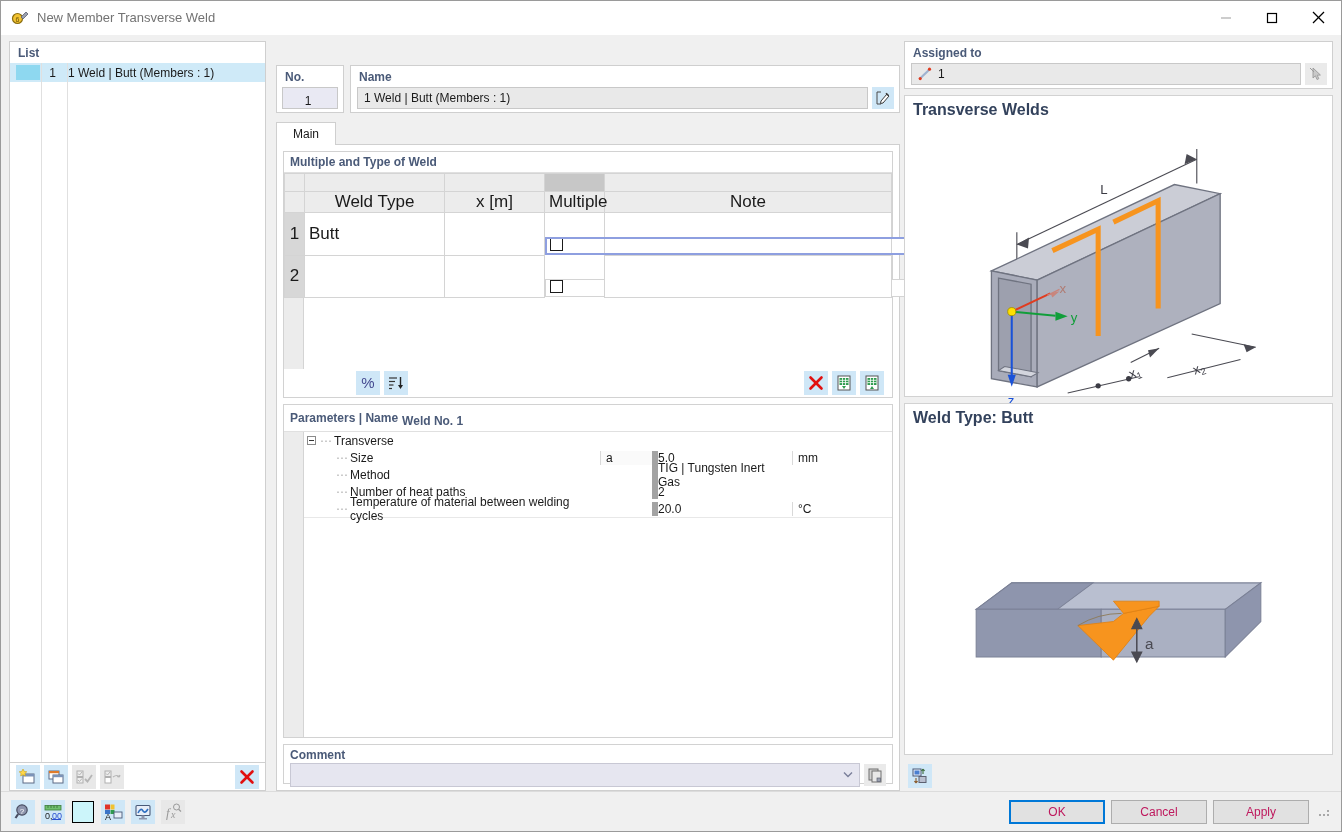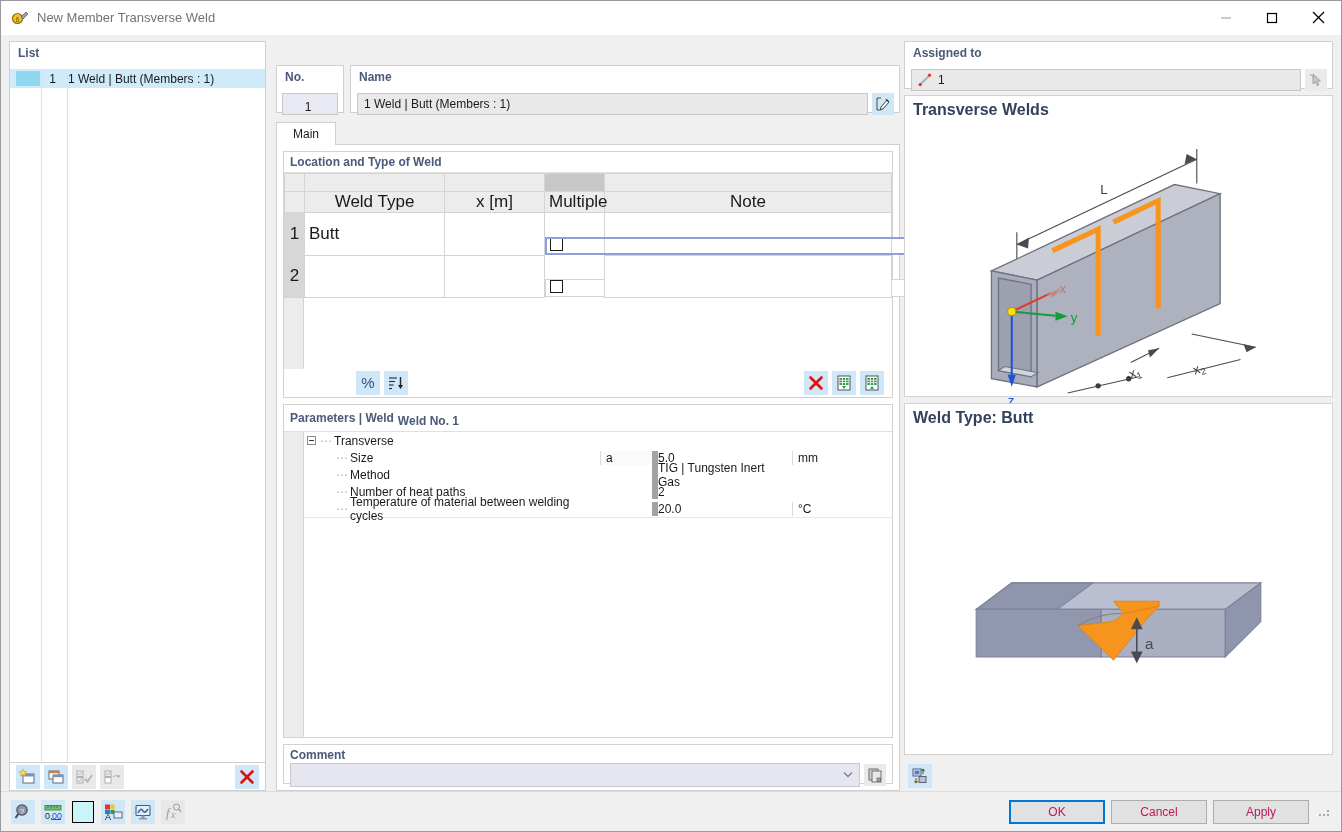--- a/index.html
+++ b/index.html
@@ -43,21 +43,21 @@
     width: 271px; flex: 0 0 271px;
     padding: 6px 6px 0 8px;
     display:flex; flex-direction:column;
   }
   .group-box {
     background: #ffffff; border: 1px solid #cfcfcf;
     position: relative;
   }
   .group-title {
     font-size: 12px; font-weight: bold; color: #4a5a78;
-    padding: 4px 8px 9px 8px;
+    padding: 4px 8px 3px 8px;
   }
   .list-box { flex:1 1 auto; display:flex; flex-direction:column; border:1px solid #cfcfcf; background:#fff; }
   .list-rows { flex:1 1 auto; position:relative; }
   .list-row {
     display:flex; align-items:center; height:19px; font-size:12px;
   }
   .list-row.selected { background:#cfeaf8; }
   .list-color { width:24px; height:15px; margin-left:6px; background:#8ed8f0; flex:0 0 24px; }
   .list-num { width:20px; text-align:right; padding-right:4px; }
   .list-label { padding-left:8px; }
@@ -296,21 +296,21 @@
 
       <div class="tabs">
         <div class="tab">Main</div>
         <div class="tab-rest"></div>
       </div>
 
       <div class="tabpage">
 
         <div class="panel" style="height:247px;">
           <div class="panel-head">
-            <span>Location and Type of Weld</span>
+            <span>Multiple and Type of Weld</span>
           </div>
           <div class="table-area">
             <table class="grid">
               <colgroup>
                 <col style="width:20px">
                   <col style="width:140px">
                   <col style="width:100px">
                   <col style="width:60px">
                   <col>
               </colgroup>
@@ -398,21 +398,21 @@
                   <line x1="10.5" y1="4" x2="10.5" y2="11" stroke="#fff" stroke-width="0.8"></line>
                   <path d="M7 15 h4 l-2 -3 Z" fill="#2f9b4e"></path>
                 </svg>
               </div>
             </div>
           </div>
         </div>
 
         <div class="panel" style="flex:1 1 auto;">
           <div class="panel-head">
-            <span>Parameters | Weld</span>
+            <span>Parameters | Name</span>
             <span class="right">Weld No. 1</span>
           </div>
           <div class="ptree">
             <div class="ptree-gutter"></div>
             <div class="ptree-body">
               <div class="ptree-rows">
                 <div class="prow group">
                   <div class="pname" style="padding-left:3px;">
                     <span class="expander"></span>
                     <span class="dotlead">⋯</span>

